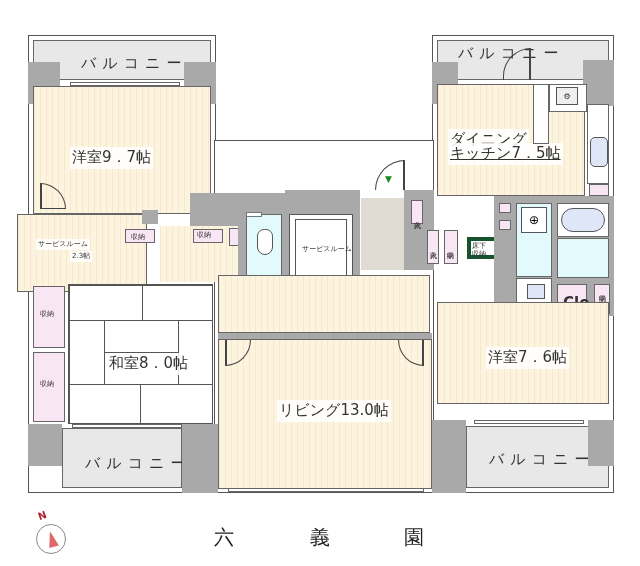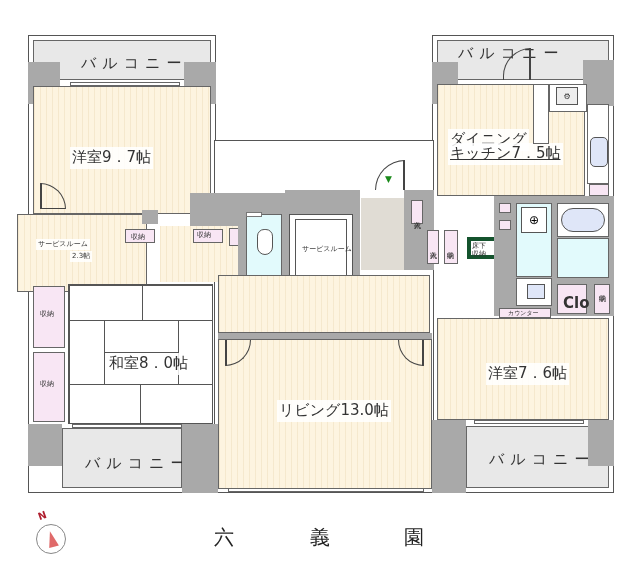--- a/index.html
+++ b/index.html
@@ -154,21 +154,21 @@
 <div class="abs storage" style="left:557px;top:284px;width:30px;height:30px;">
   <span class="label" style="left:3px;top:8px;background:transparent;font-weight:bold;">Clo</span>
 </div>
 <div class="abs storage" style="left:594px;top:284px;width:16px;height:30px;">
   <span class="vlabel" style="position:absolute;left:2px;top:4px;">収納</span>
 </div>
 <div class="abs storage" style="left:499px;top:308px;width:52px;height:10px;">
   <span class="small" style="position:absolute;left:8px;top:0px;font-size:6px;color:#333;">カウンター</span>
 </div>
 
-<div class="abs floor" style="left:437px;top:318px;width:172px;height:102px;border:1px solid #666;">
+<div class="abs floor" style="left:437px;top:302px;width:172px;height:102px;border:1px solid #666;">
   <span class="label" style="left:48px;top:44px;">洋室7．6帖</span>
 </div>
 <div class="win" style="left:474px;top:420px;width:110px;"></div>
 
 <div class="abs wall" style="left:432px;top:420px;width:34px;height:73px;"></div>
 <div class="abs balcony" style="left:466px;top:426px;width:143px;height:62px;">
   <span class="label" style="left:20px;top:22px;letter-spacing:6px;background:transparent;">バルコニー</span>
 </div>
 <div class="abs wall" style="left:588px;top:420px;width:26px;height:46px;"></div>
 

